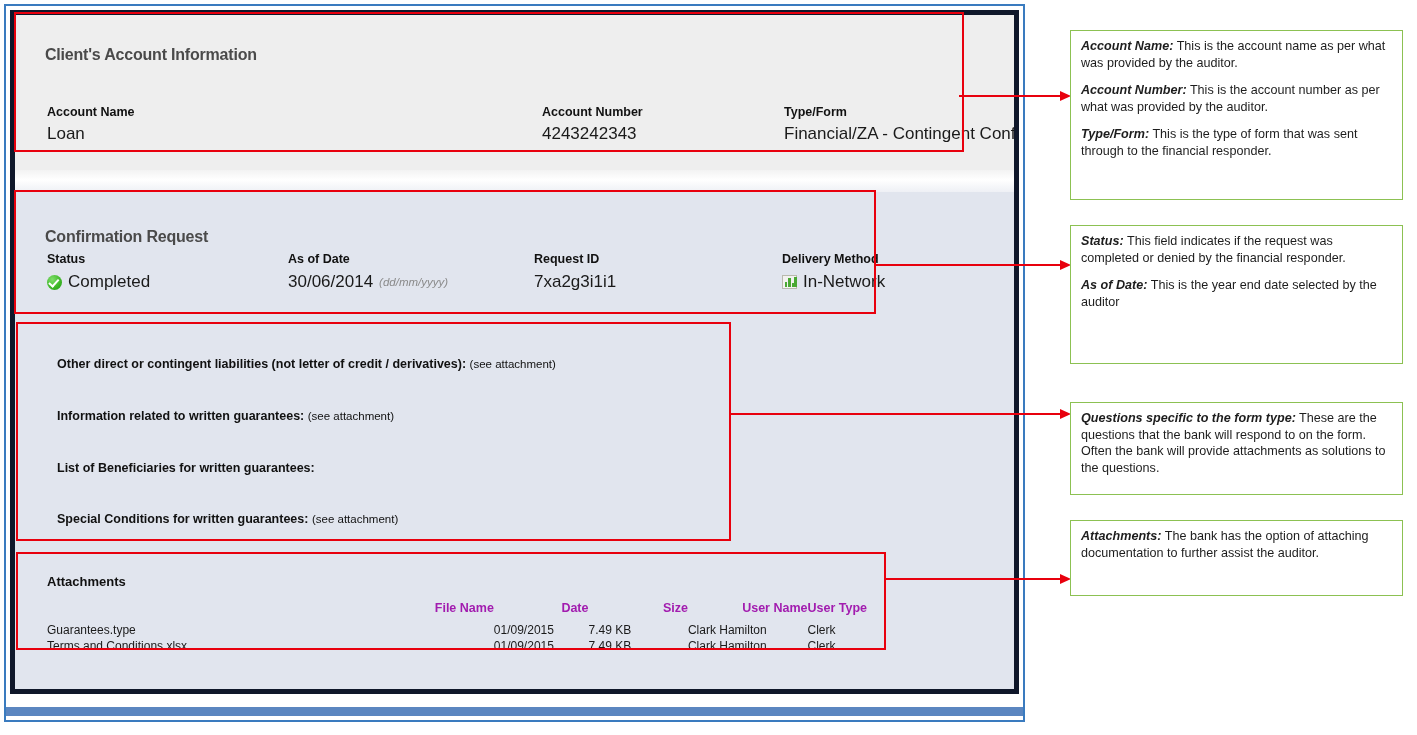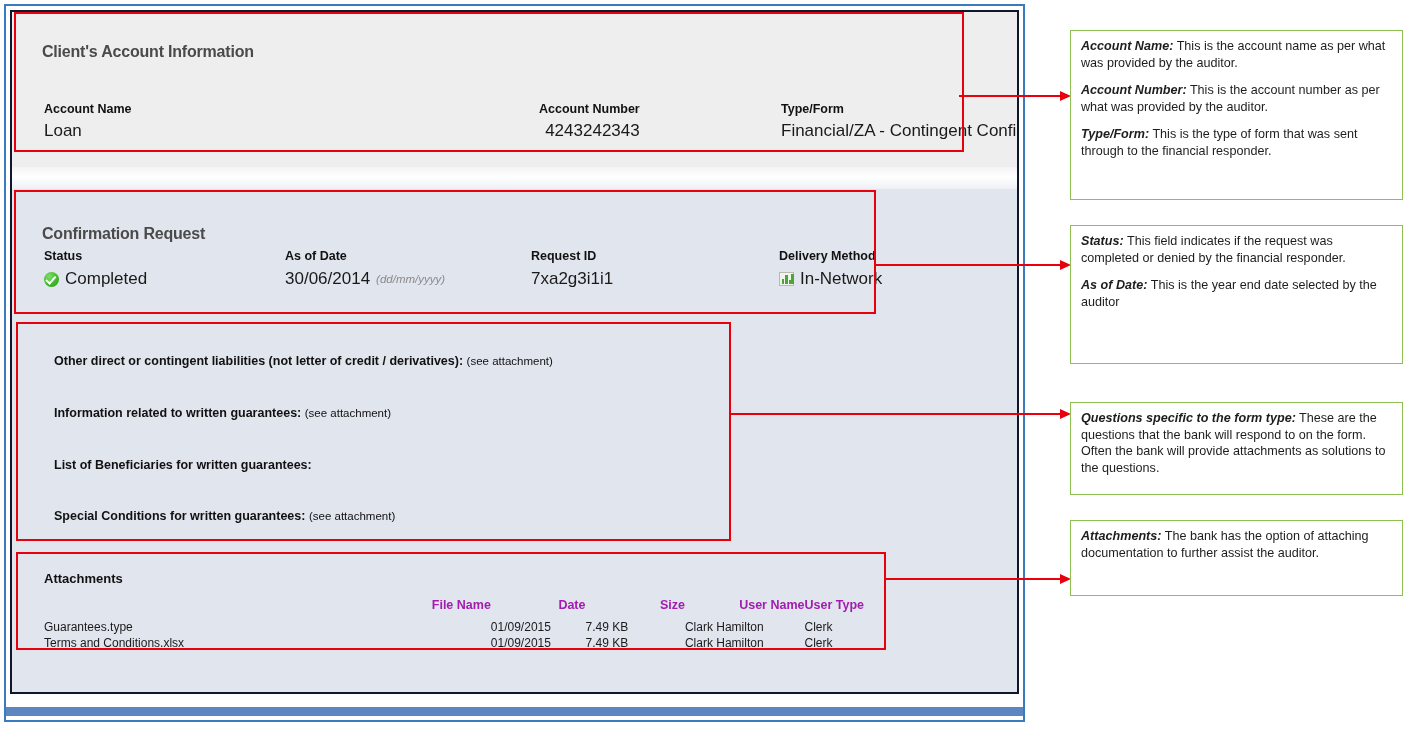--- a/index.html
+++ b/index.html
@@ -25,21 +25,21 @@
     border: 2px solid #3a7bbf;
     background: #ffffff;
     box-sizing: border-box;
   }
   #app-inner {
     position: absolute;
     left: 4px;
     top: 4px;
     right: 4px;
     bottom: 26px;
-    border: 2px solid #0f172a;
+    border: 5px solid #0f172a;
     background: #e1e5ee;
     box-sizing: border-box;
     overflow: hidden;
   }
   #app-bottom-bar {
     position: absolute;
     left: 0;
     bottom: 4px;
     width: 100%;
     height: 9px;
@@ -100,21 +100,21 @@
   #account-section {
     position: absolute;
     left: 14px;
     top: 14px;
     width: 945px;
     height: 134px;
   }
   #account-title { position: absolute; left: 16px; top: 17px; }
   .acct-col { position: absolute; top: 76px; }
   #acct-col-name   { left: 18px; }
-  #acct-col-number { left: 513px; text-align: right; }
+  #acct-col-number { left: 513px; }
   #acct-col-type   { left: 755px; }
   .acct-col .field-value { margin-top: 5px; }
 
   
   #confirm-section {
     position: absolute;
     left: 14px;
     top: 185px;
     width: 860px;
     height: 120px;

